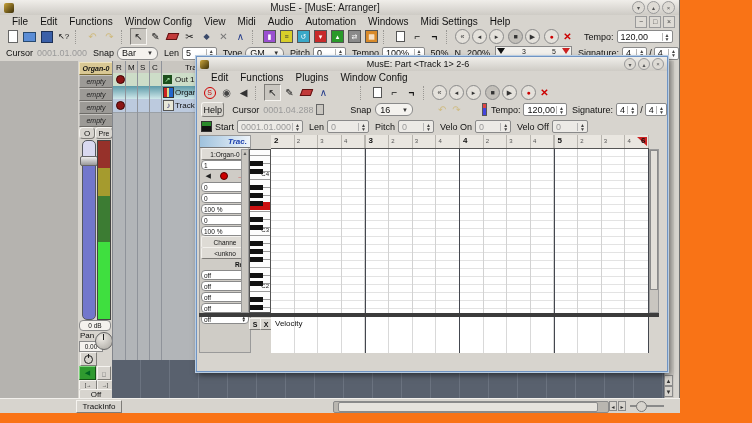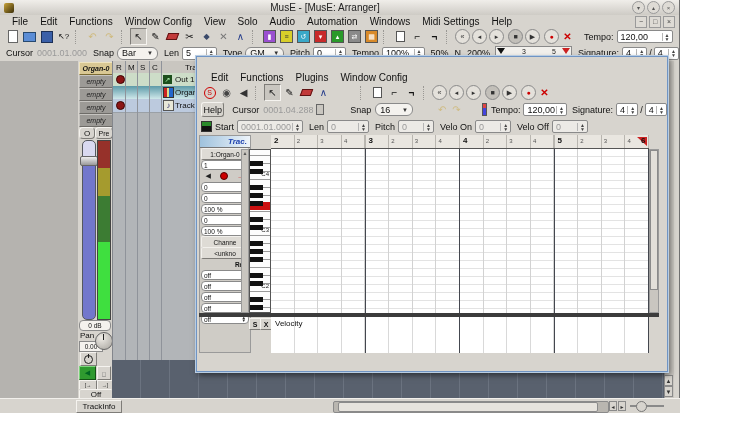--- a/index.html
+++ b/index.html
@@ -1,16 +1,16 @@
 <!DOCTYPE html>
 <html><head>
 <meta charset="utf-8">
 <style>
   html,body{margin:0;padding:0;background:#000;}
-  .desktop{position:relative;width:752px;height:423px;background:#ffffff;overflow:hidden;
+  .desktop{position:relative;width:752px;height:423px;background:#f97316;overflow:hidden;
            font-family:"Liberation Sans",sans-serif;color:#111;-webkit-font-smoothing:none;}
   .abs{position:absolute;}
 
   
   .raised{background:#d7d4ce;border:1px solid;border-color:#f5f3ef #7e7c78 #7e7c78 #f5f3ef;}
   .pressed{background:#c9c6c0;border:1px solid;border-color:#7e7c78 #f5f3ef #f5f3ef #7e7c78;}
   .btn{display:inline-flex;align-items:center;justify-content:center;font-size:8px;}
   .spin{display:inline-flex;align-items:center;background:#fff;border:1px solid #8a8a8a;
         border-radius:2px;height:13px;font-size:9px;padding-left:3px;box-sizing:border-box;}
   .spin .arr{display:flex;flex-direction:column;font-size:5px;line-height:4px;color:#444;
@@ -147,21 +147,21 @@
       <span class="wbtn" style="margin-left:2px;">▴</span>
       <span class="wbtn" style="margin-left:2px;">×</span>
     </div>
 
     <div id="main-menu" class="abs">
       <span class="mi">File</span>
       <span class="mi">Edit</span>
       <span class="mi">Functions</span>
       <span class="mi">Window Config</span>
       <span class="mi">View</span>
-      <span class="mi">Solo</span>
+      <span class="mi">Midi</span>
       <span class="mi">Audio</span>
       <span class="mi">Automation</span>
       <span class="mi">Windows</span>
       <span class="mi">Midi Settings</span>
       <span class="mi">Help</span>
       <span style="flex:1"></span>
       <span class="mdi-btn">−</span>
       <span class="mdi-btn">□</span>
       <span class="mdi-btn" style="margin-right:4px;">×</span>
     </div>
@@ -400,20 +400,27 @@
       <span class="sc-arrow abs" style="left:609px;top:2px;width:8px;height:10px;">◂</span>
       <span class="sc-arrow abs" style="left:618px;top:2px;width:8px;height:10px;">▸</span>
       <span class="zoomer abs" style="left:630px;top:6px;width:34px;">
         <span class="zknob" style="left:6px;"></span>
       </span>
     </div>
   </div>
 
   <div id="pr" class="abs">
 
+    <div id="pr-title" class="abs">
+      <span style="width:9px;height:9px;background:linear-gradient(135deg,#caa43a,#3a2e08);border-radius:2px;margin-right:3px;"></span>
+      <span class="t">MusE: Part &lt;Track 1&gt; 2-6</span>
+      <span class="wbtn" style="width:10px;height:10px;">▾</span>
+      <span class="wbtn" style="width:10px;height:10px;margin-left:2px;">▴</span>
+      <span class="wbtn" style="width:10px;height:10px;margin-left:2px;">×</span>
+    </div>
 
     <div id="pr-menu" class="abs">
       <span class="mi">Edit</span>
       <span class="mi">Functions</span>
       <span class="mi">Plugins</span>
       <span class="mi">Window Config</span>
     </div>
 
     <div id="pr-tb1" class="abs">
       <span class="icon16">

